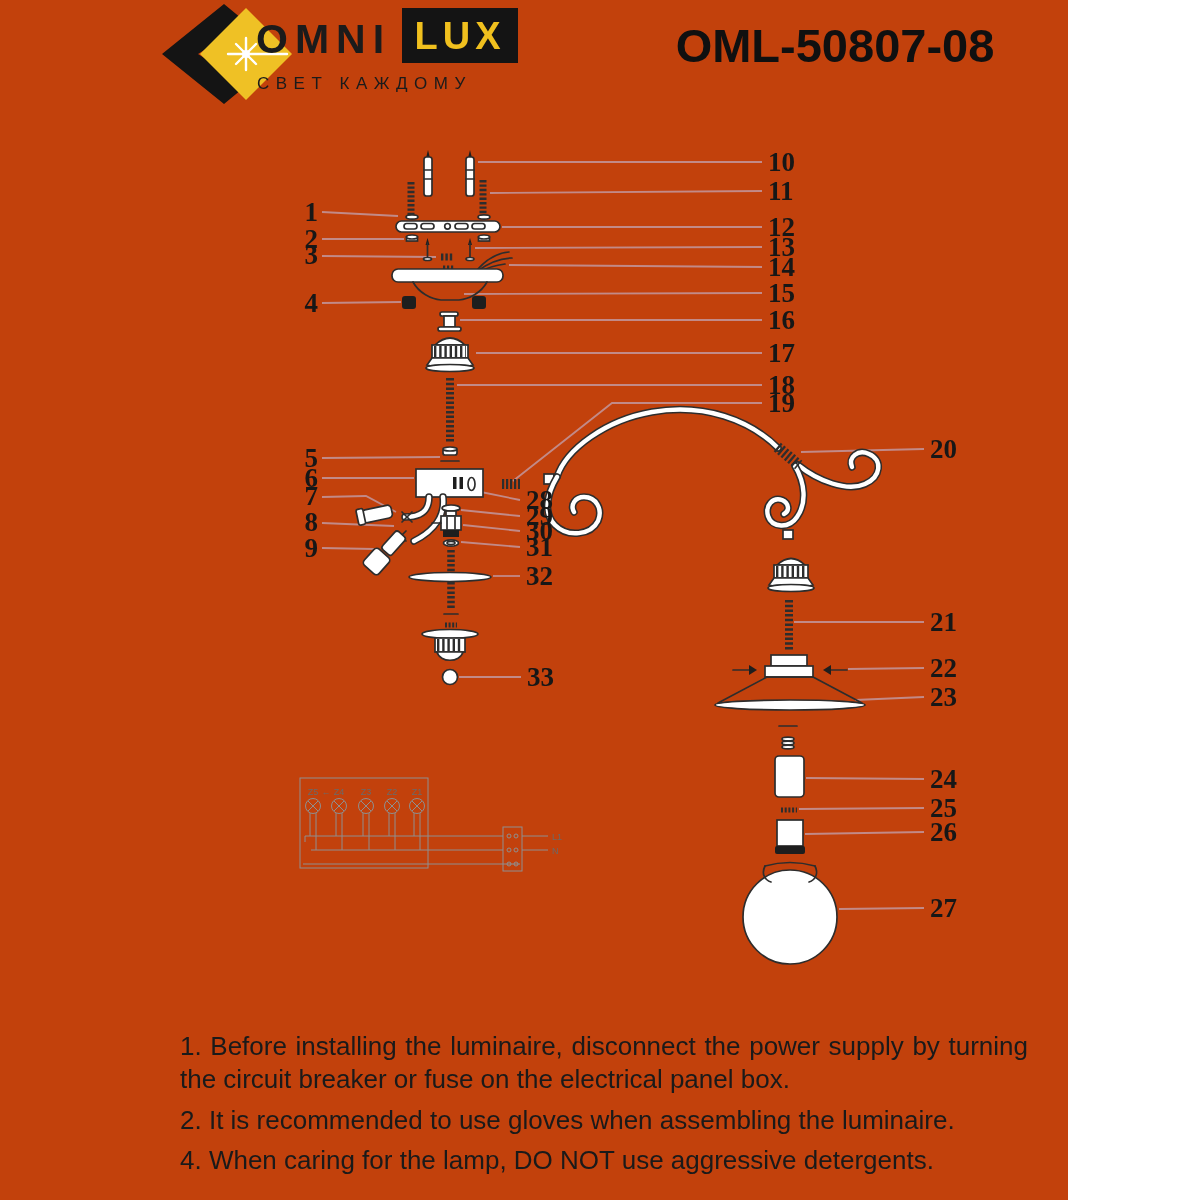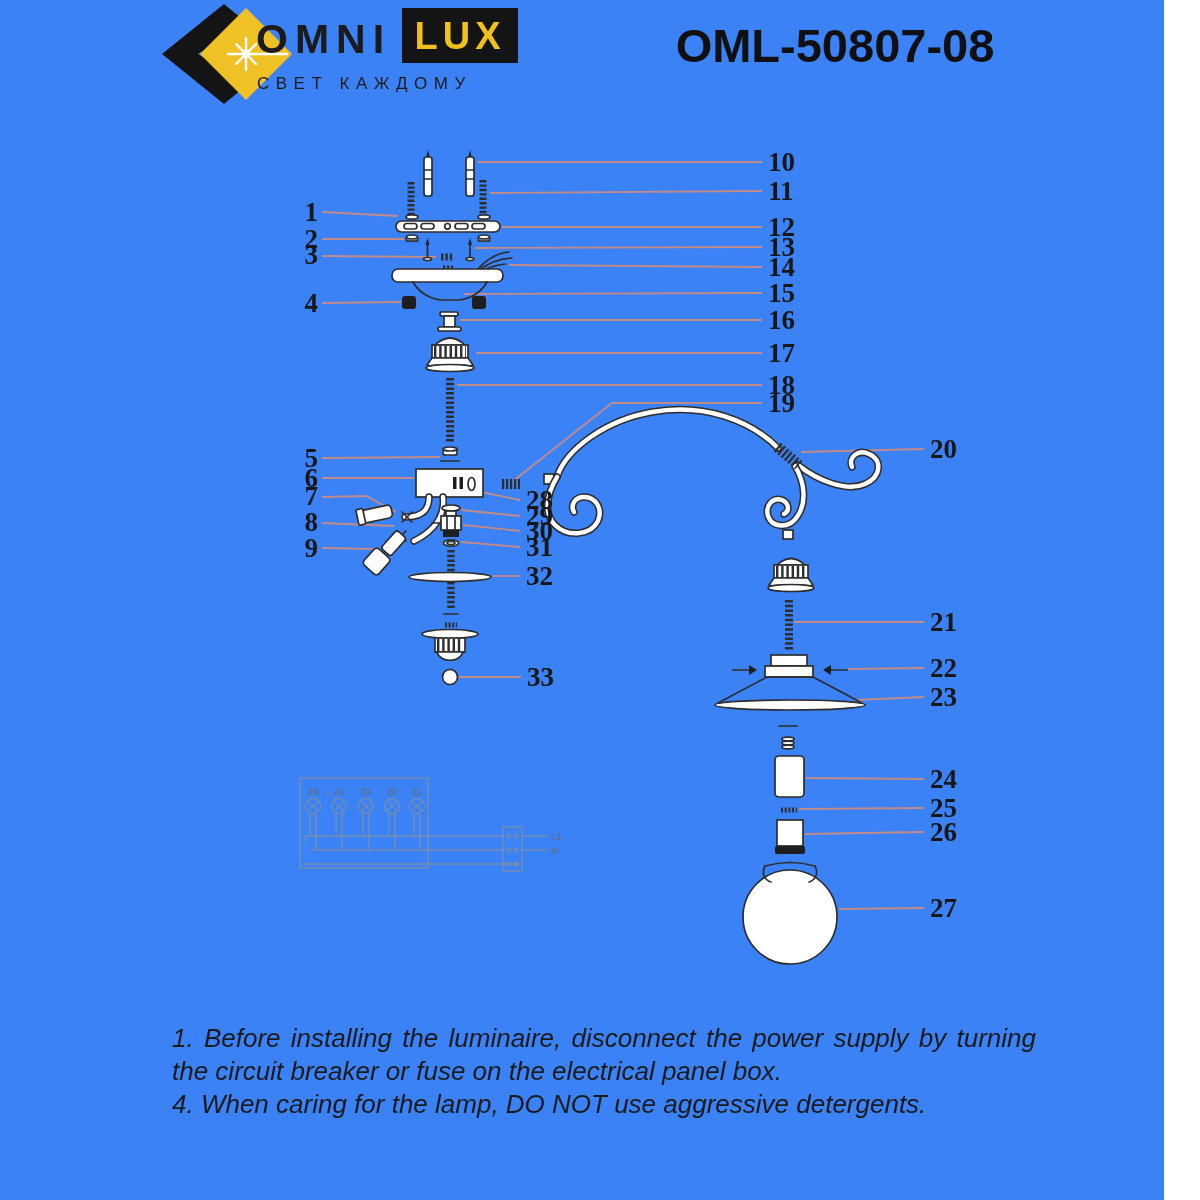--- a/index.html
+++ b/index.html
@@ -1,36 +1,36 @@
 <!DOCTYPE html>
 <html><head>
 <meta charset="utf-8">
 <style>
   html,body{margin:0;padding:0;background:#ffffff;}
-  .page{position:relative;width:1164px;height:1200px;background:#3b82f6;overflow:hidden;
+  .page{position:relative;width:1068px;height:1200px;background:#c2410c;overflow:hidden;
         font-family:"Liberation Sans",sans-serif;}
   svg text{user-select:none;}
   .plabel{font-family:"Liberation Serif",serif;font-weight:bold;font-size:27px;fill:#171717;}
   .ln{stroke:#2d2d2d;stroke-width:1.7;fill:none;stroke-linecap:round;}
   .fw{fill:#ffffff;stroke:#2d2d2d;stroke-width:1.7;}
   .fd{fill:#1e1e1e;stroke:none;}
   .tubeO{stroke:#2d2d2d;stroke-width:7.5;fill:none;stroke-linecap:round;}
   .tubeI{stroke:#ffffff;stroke-width:4.4;fill:none;stroke-linecap:round;}
   .leader{stroke:#c28a88;stroke-width:1.8;fill:none;}
   .wire{stroke:#8f8f8f;stroke-width:1;fill:none;}
   .wtxt{font-family:"Liberation Sans",sans-serif;font-size:9px;fill:#6a6a6a;}
   .brand-omni{font-family:"Liberation Sans",sans-serif;font-weight:bold;font-size:41px;
               letter-spacing:7px;fill:#1b1b1b;}
   .brand-lux{font-family:"Liberation Sans",sans-serif;font-weight:bold;font-size:38px;
              letter-spacing:5px;fill:#f0c01e;}
   .brand-tag{font-family:"Liberation Sans",sans-serif;font-size:17px;letter-spacing:6.5px;fill:#1b1b1b;}
   .model{font-family:"Liberation Sans",sans-serif;font-weight:bold;font-size:47px;fill:#101010;}
   .instructions{position:absolute;left:172px;top:1022px;width:864px;color:#1a1a1a;
                 font-size:26px;line-height:1.26;}
-  .instructions p{margin:0;text-align:justify;font-style:italic;}
+  .instructions p{margin:8px;text-align:justify;}
 </style>
 </head>
 <body>
 
 <div class="page">
 
 <svg width="1200" height="1200" viewBox="0 0 1200 1200" xmlns="http://www.w3.org/2000/svg">
 
   <g>
     <path d="M224,4 L162,54 L224,104 L247,85 L198,54 L247,23 Z" fill="#141414"></path>
@@ -354,16 +354,17 @@
     <text class="plabel" x="526" y="540">30</text>
     <text class="plabel" x="526" y="556">31</text>
     <text class="plabel" x="526" y="585">32</text>
     <text class="plabel" x="527" y="686">33</text>
   </g>
 </svg>
 
   
   <div class="instructions">
     <p>1. Before installing the luminaire, disconnect the power supply by turning the circuit breaker or fuse on the electrical panel box.</p>
+    <p>2. It is recommended to use gloves when assembling the luminaire.</p>
     <p>4. When caring for the lamp, DO NOT use aggressive detergents.</p>
   </div>
 
 </div>
 
 </body></html>

